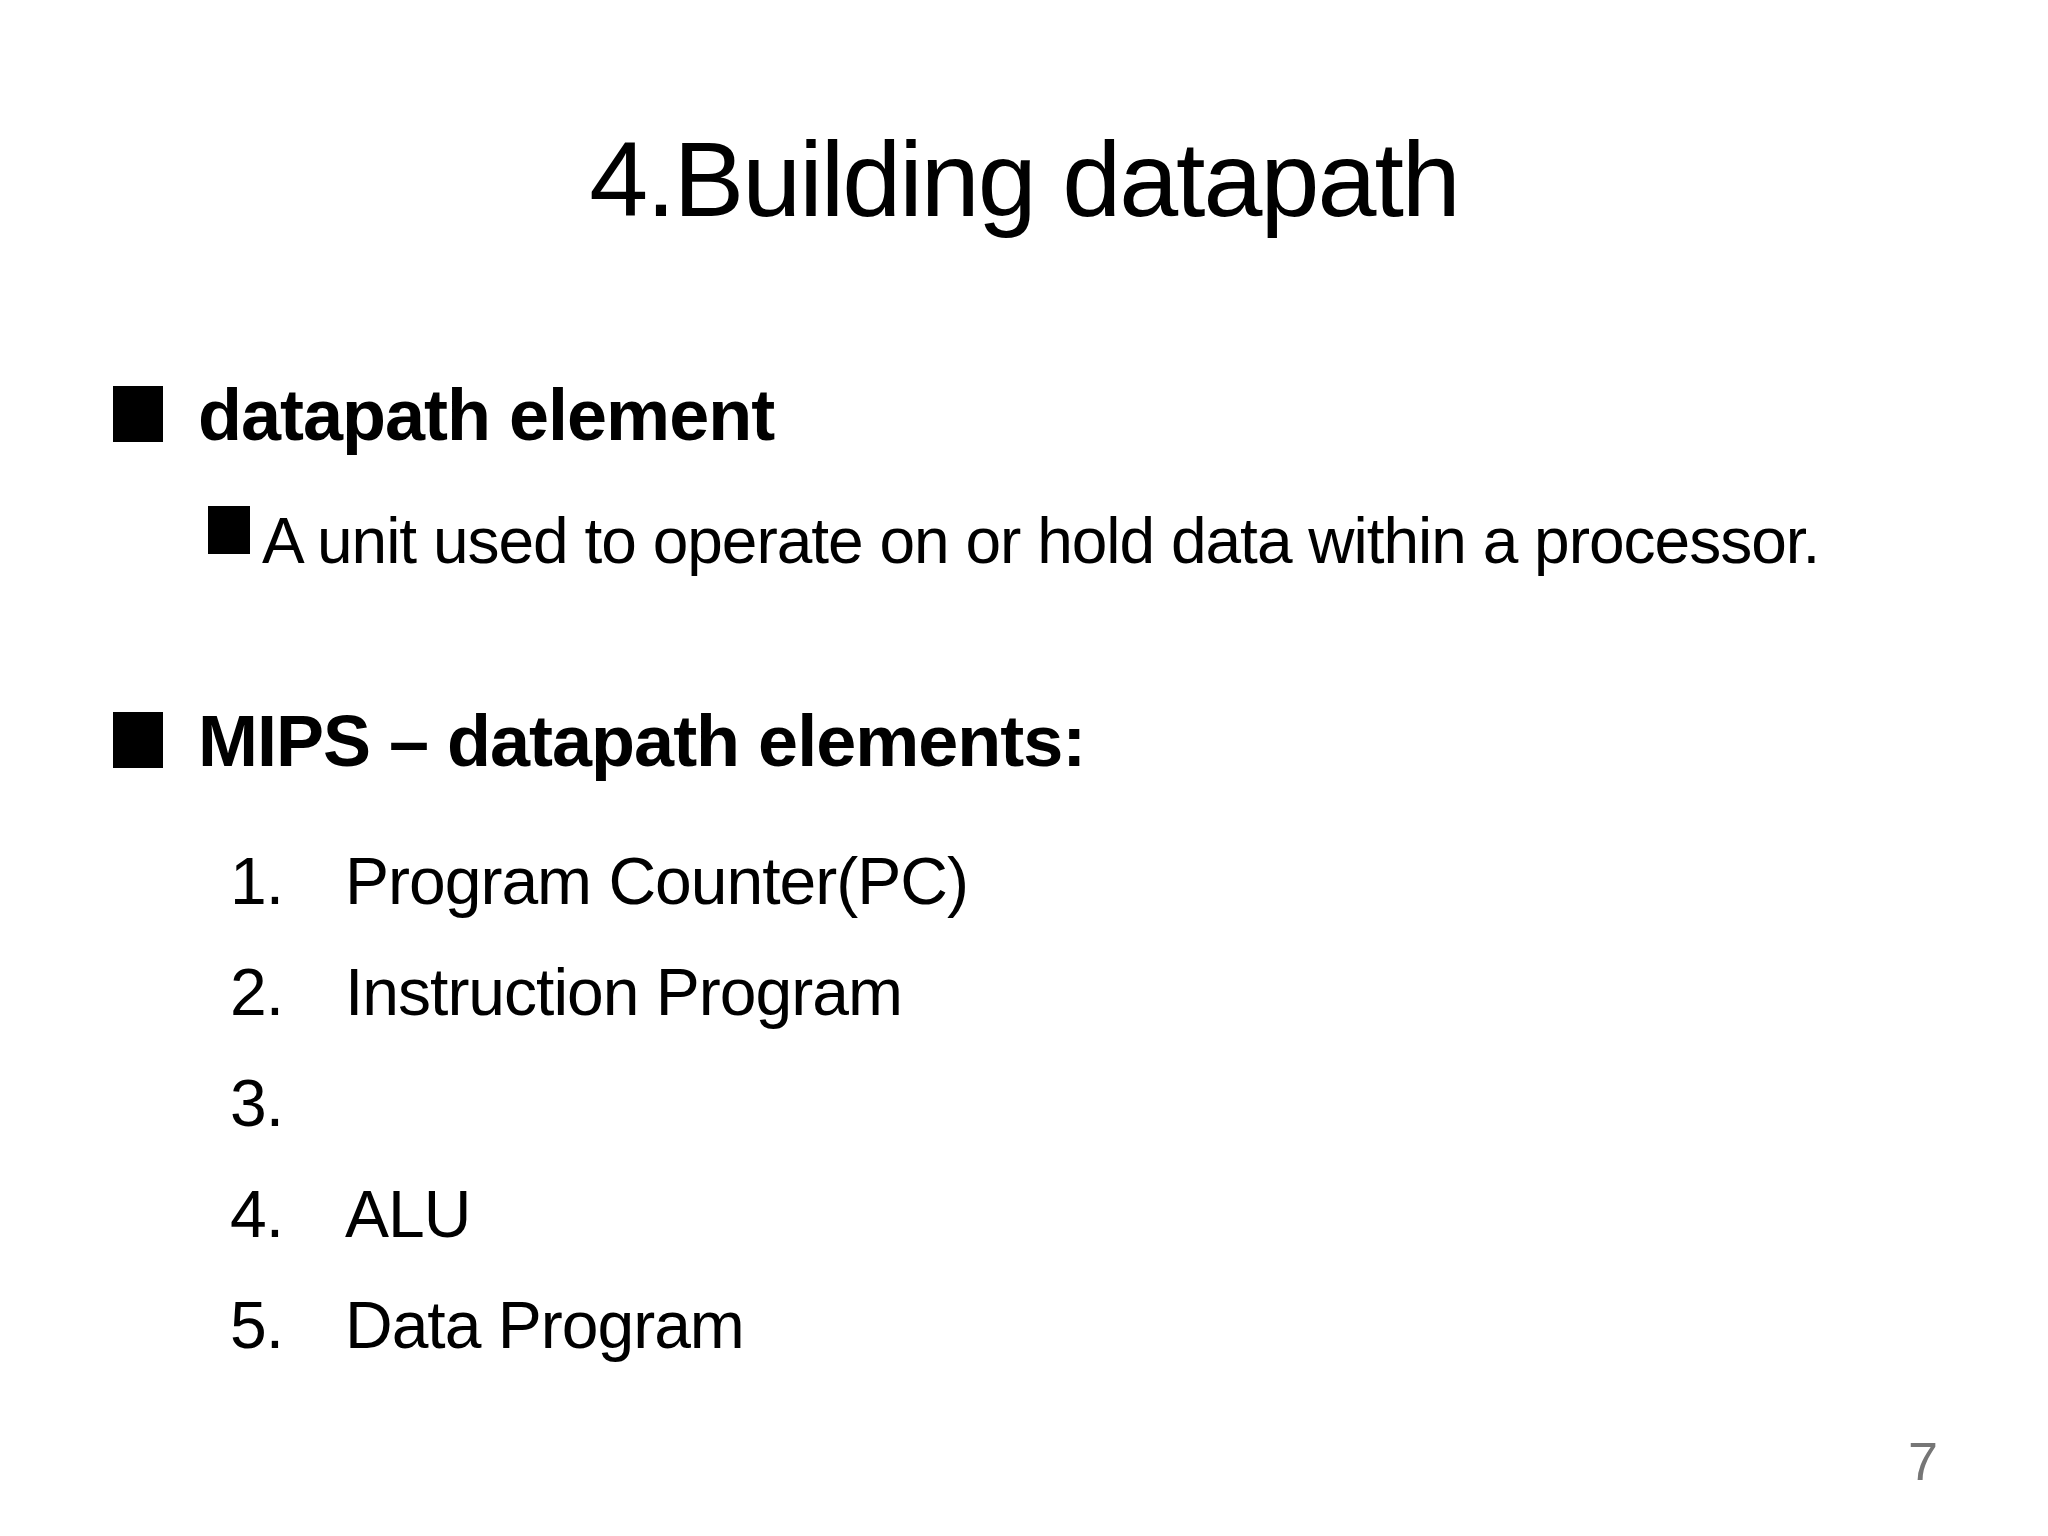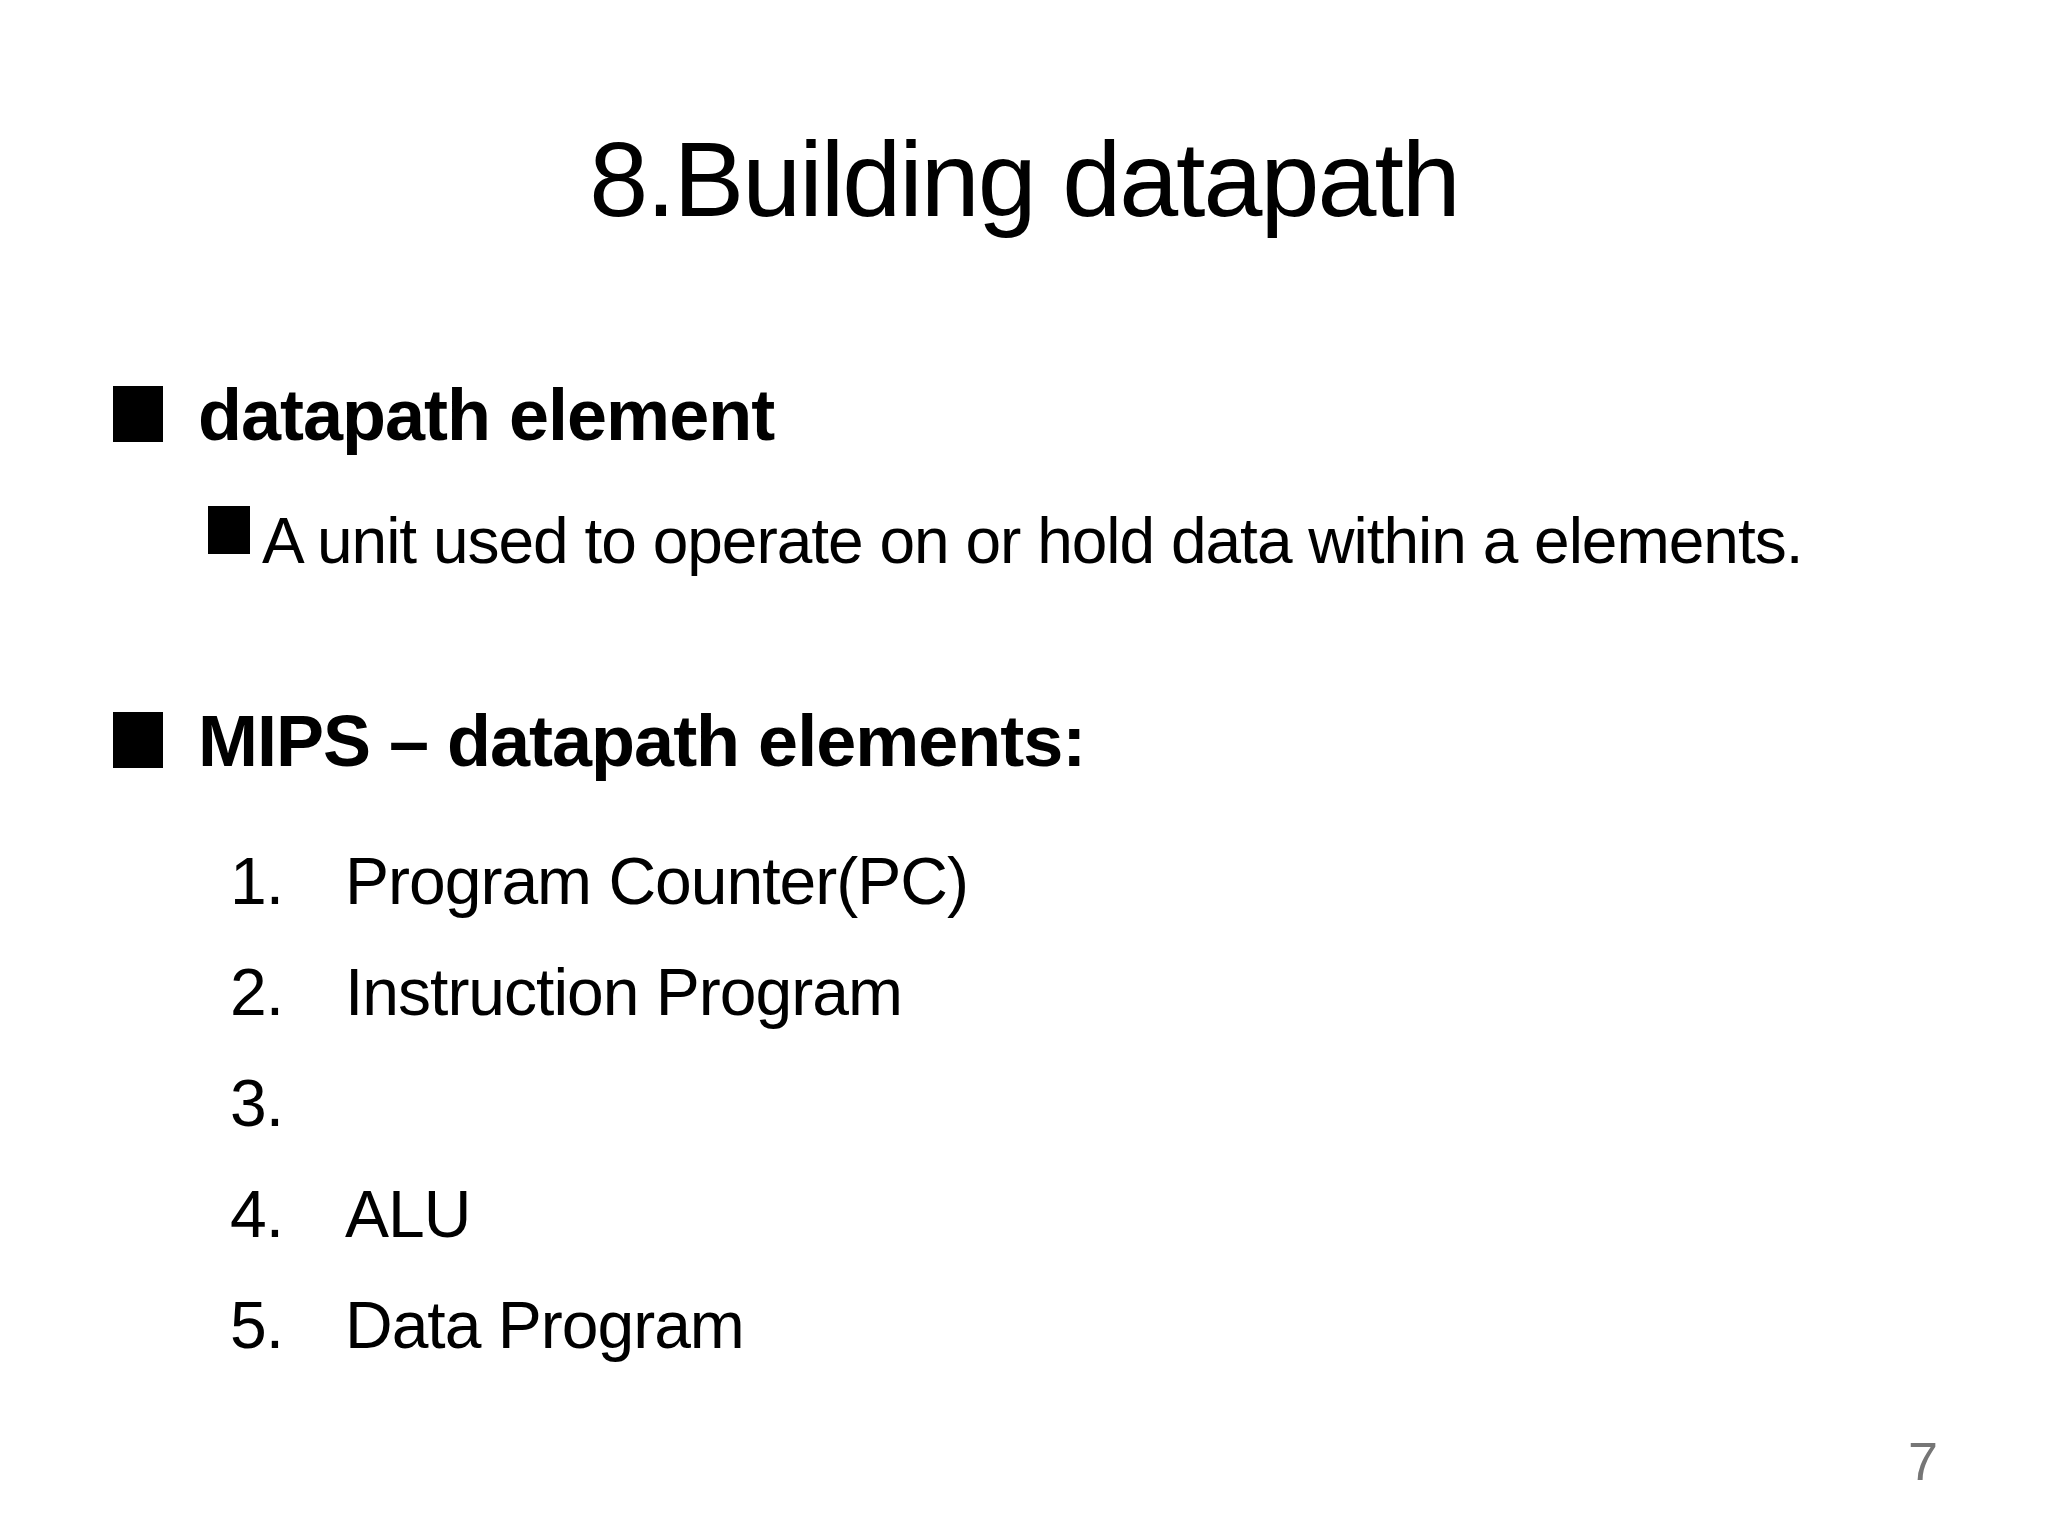--- a/index.html
+++ b/index.html
@@ -89,27 +89,27 @@
     font-size: 54px;
     line-height: 1;
     color: #767676;
   }
 </style>
 </head>
 <body>
 
 <div class="slide">
 
-  <h1 class="title">8.Building datapath</h1>
+  <h1 class="title">4.Building datapath</h1>
 
   <span class="sq sq-l1a"></span>
   <div class="bullet-text txt-l1a">datapath element</div>
 
   <span class="sq sq-l2"></span>
-  <div class="bullet-text txt-l2">A unit used to operate on or hold data within a elements.</div>
+  <div class="bullet-text txt-l2">A unit used to operate on or hold data within a processor.</div>
 
   <span class="sq sq-l1b"></span>
   <div class="bullet-text txt-l1b">MIPS – datapath elements:</div>
 
   <div class="num-row row-1">
     <span class="num-label">1.</span>
     <span class="num-text">Program Counter(PC)</span>
   </div>
   <div class="num-row row-2">
     <span class="num-label">2.</span>

